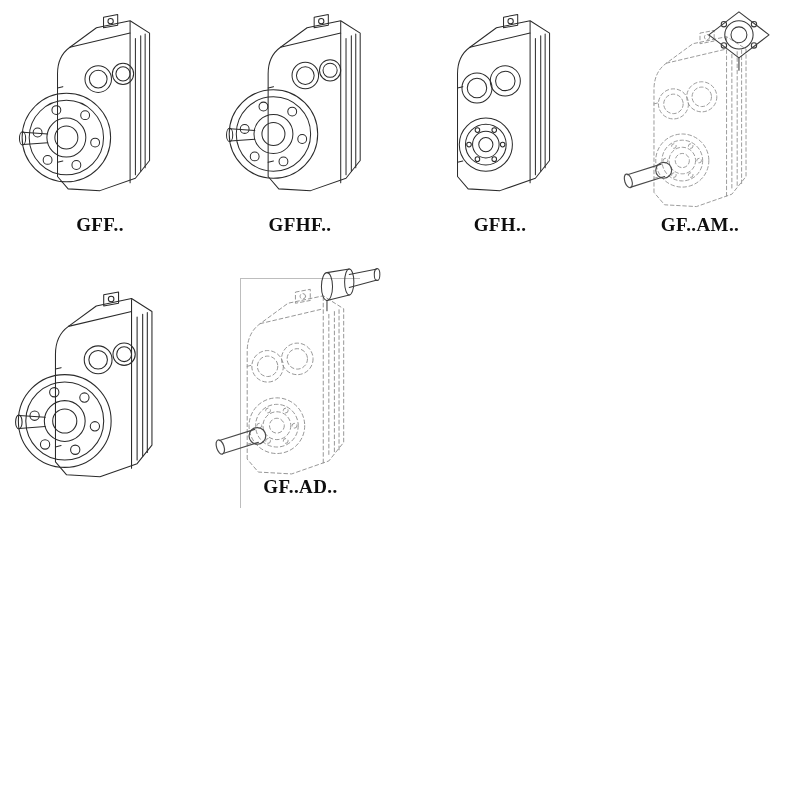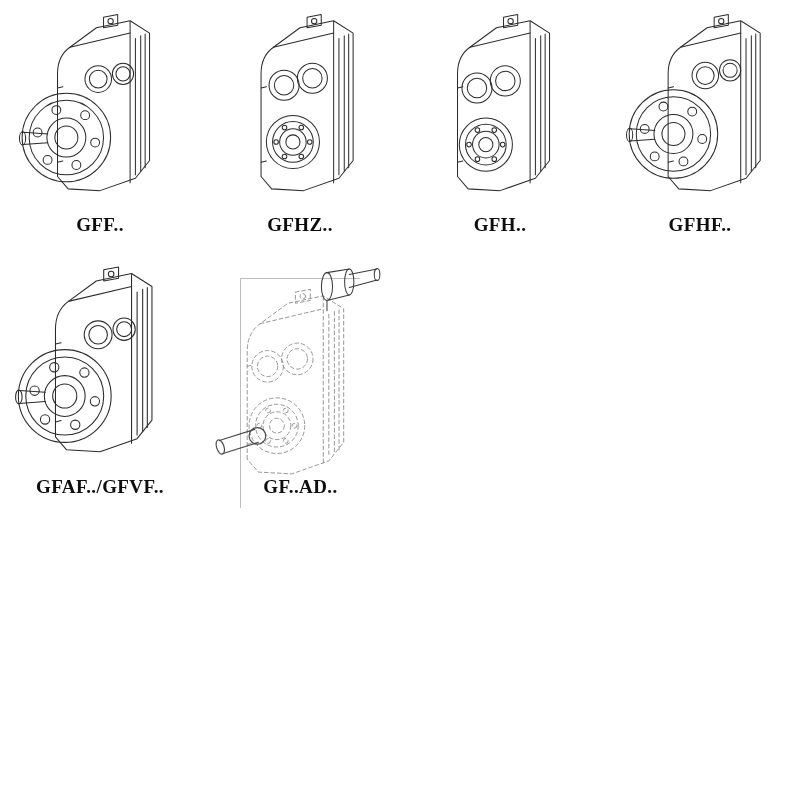--- a/index.html
+++ b/index.html
@@ -155,53 +155,52 @@
 
   <figure class="cell row1">
     <svg class="draw" viewBox="0 0 200 235">
       <use href="#gbx-body"></use>
       <use href="#flange-assy"></use>
     </svg>
     <figcaption class="label">GFF..</figcaption>
   </figure>
 
 
+
   <figure class="cell row1">
     <svg class="draw" viewBox="0 0 200 235">
-      <use href="#gbx-body" transform="translate(4,0)"></use>
-      <use href="#bores" transform="translate(8,-3)"></use>
-    </svg>
-    <figcaption class="label">GFHZ..</figcaption>
+      <use href="#gbx-body" transform="translate(12,0)"></use>
+      <use href="#flange-assy" transform="translate(8,-4)"></use>
+    </svg>
+    <figcaption class="label">GFHF..</figcaption>
   </figure>
 
   <figure class="cell row2">
     <svg class="draw" viewBox="0 0 200 235">
       <use href="#gbx-body"></use>
       <use href="#bores"></use>
     </svg>
     <figcaption class="label">GFH..</figcaption>
   </figure>
 
-  <figure class="cell row1">
-    <svg class="draw" viewBox="0 0 200 235">
-      <use href="#gbx-body" transform="translate(12,0)"></use>
-      <use href="#flange-assy" transform="translate(8,-4)"></use>
-    </svg>
-    <figcaption class="label">GFHF..</figcaption>
-  </figure>
-
-
+
+  <figure class="cell row2">
+    <svg class="draw" viewBox="0 0 200 235">
+      <use href="#gbx-dashed" transform="translate(-4,18)"></use>
+      <use href="#iec-flange" transform="translate(-6,0)"></use>
+    </svg>
+    <figcaption class="label">GF..AM..</figcaption>
+  </figure>
 
 
   <figure class="cell row3">
     <svg class="draw" viewBox="0 0 200 235">
       <use href="#gbx-body"></use>
       <use href="#flange-assy"></use>
     </svg>
-    <figcaption class="label">GFAF../GFVF..</figcaption>
   </figure>
 
 
 
   <figure class="cell row3 boxed">
     <svg class="draw" viewBox="0 0 200 235">
       <use href="#gbx-dashed" transform="translate(-10,24)"></use>
       <use href="#shaft-adapter"></use>
     </svg>
     <figcaption class="label">GF..AD..</figcaption>

